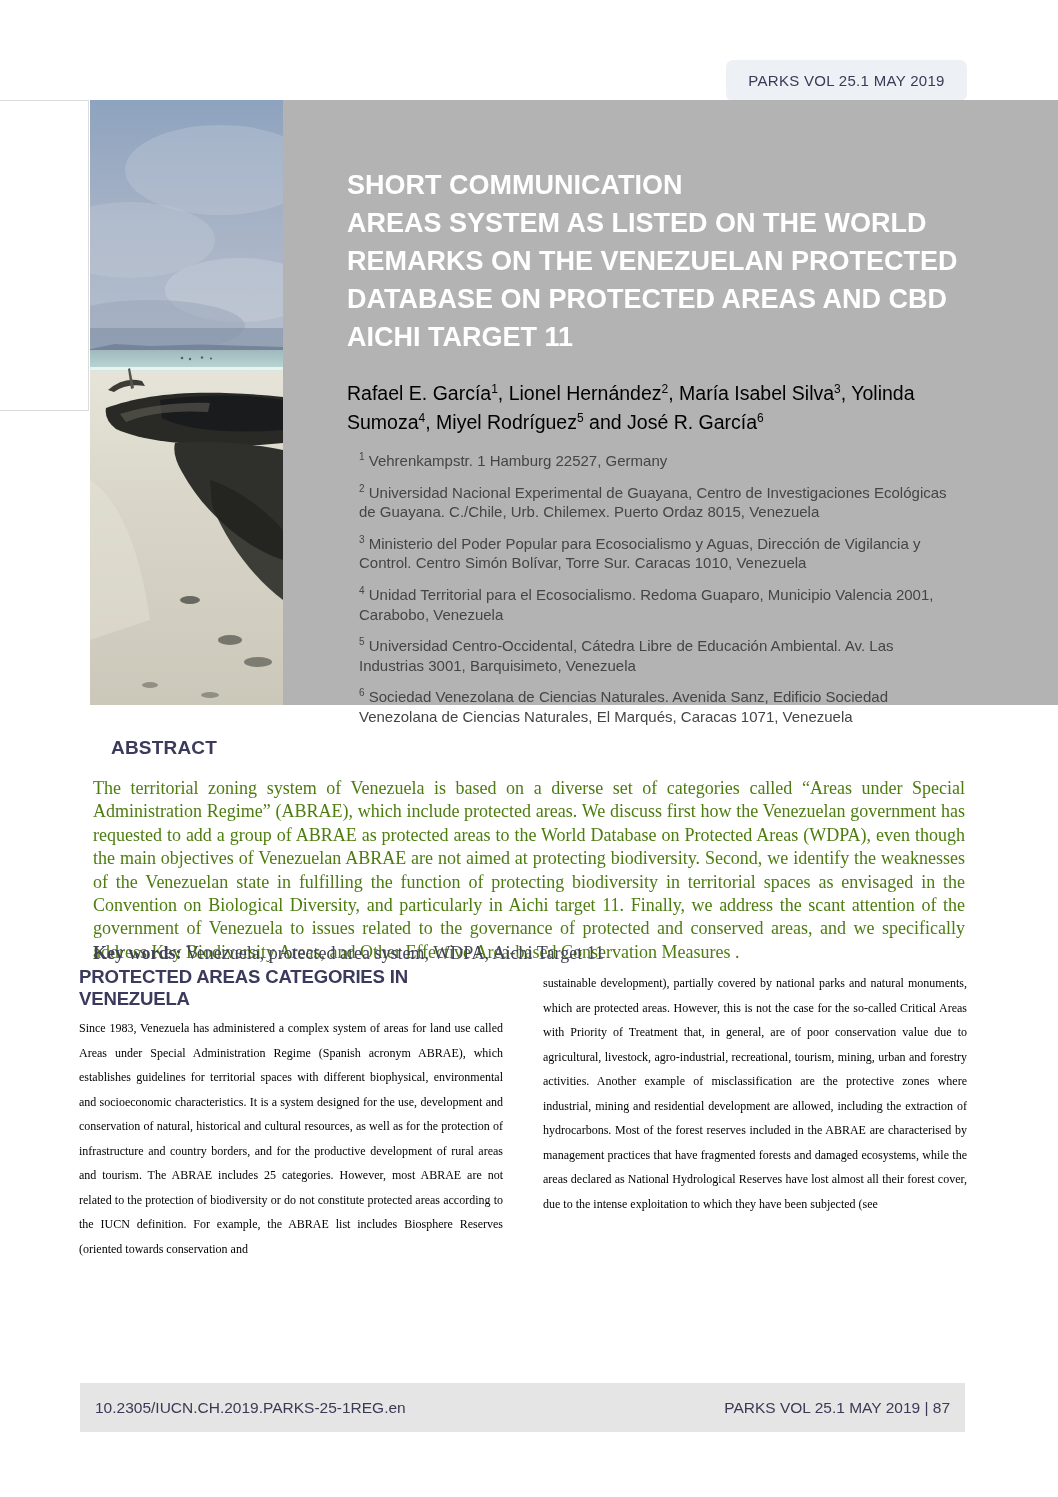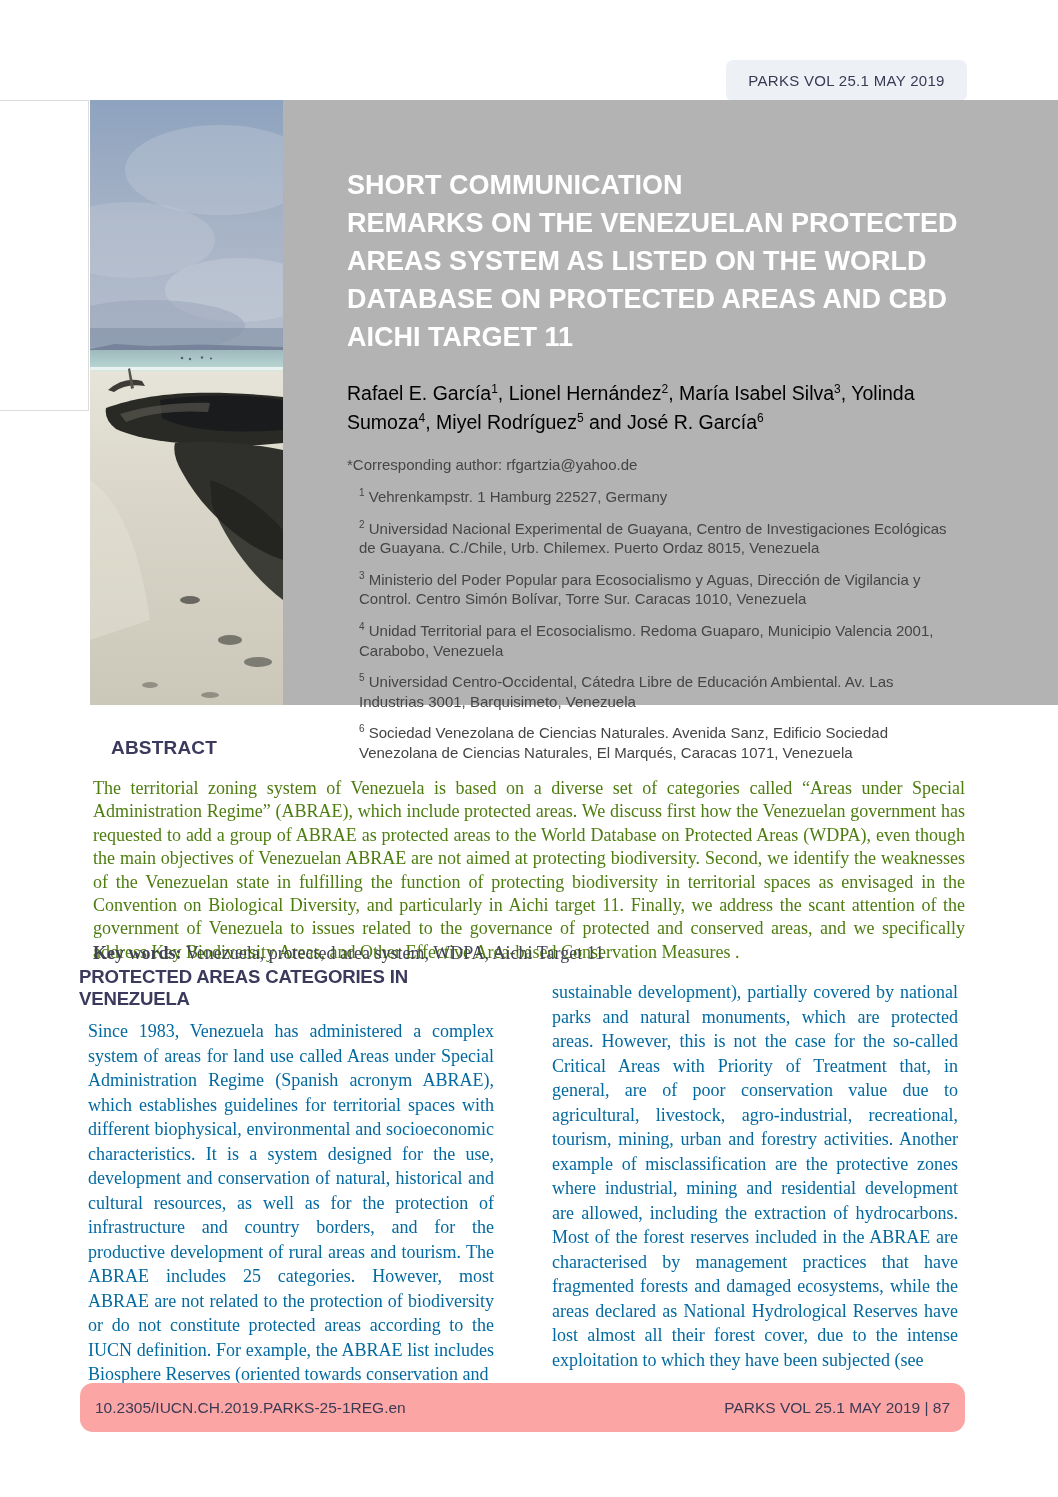--- a/index.html
+++ b/index.html
@@ -38,27 +38,27 @@
 
   .keywords{position:absolute;left:93px;top:925px;width:872px;
         font-family:"Liberation Serif",serif;font-size:18px;color:#434257;}
   .keywords strong{font-weight:700;text-align:center;}
 
   
   .body-col{position:absolute;width:424px;}
   .body-col1{left:79px;top:966px;}
   .body-col2{left:543px;top:971px;}
   .body-col h2{margin:0 0 6px 0;font-size:18.6px;font-weight:700;color:#3b3a5c;letter-spacing:-.2px;}
-  .body-col p{margin:9px;font-family:"Liberation Serif",serif;font-size:18px;line-height:24.5px;
-        text-align:justify;color:#0369a1;}
+  .body-col p{margin:0;font-family:"Liberation Serif",serif;font-size:12px;line-height:24.5px;
+        text-align:justify;color:#000000;}
 
   
-  .footer{position:absolute;left:80px;top:1383px;width:885px;height:49px;background:#fca5a5;
+  .footer{position:absolute;left:80px;top:1383px;width:885px;height:49px;background:#e5e5e5;
         box-sizing:border-box;display:flex;align-items:center;justify-content:space-between;
-        padding:0 15px;color:#3a3a55;font-size:15.5px;border-radius:13px;}
+        padding:0 15px;color:#3a3a55;font-size:15.5px;}
 </style>
 </head>
 <body>
 
 <div class="page">
 
   <div class="issue-badge">
     <span>PARKS VOL 25.1 MAY 2019</span>
   </div>
 
@@ -109,27 +109,26 @@
       <ellipse cx="168" cy="562" rx="14" ry="5" fill="#3b3c36" opacity="0.55"></ellipse>
       <ellipse cx="60" cy="585" rx="8" ry="3" fill="#55564d" opacity="0.5"></ellipse>
       <ellipse cx="120" cy="595" rx="9" ry="3" fill="#55564d" opacity="0.5"></ellipse>
     </svg>
   </div>
 
   <div class="gray-block">
     <div class="header-content">
       <div class="article-title">
         <div>SHORT COMMUNICATION</div>
+        <div>AREAS SYSTEM AS LISTED ON THE WORLD</div>
         <div>REMARKS ON THE VENEZUELAN PROTECTED</div>
-        <div>AREAS SYSTEM AS LISTED ON THE WORLD</div>
         <div>DATABASE ON PROTECTED AREAS AND CBD</div>
         <div>AICHI TARGET 11</div>
       </div>
       <p class="authors"><span>Rafael E. García</span><sup>1</sup><span>, </span><span>Lionel Hernández</span><sup>2</sup><span>, </span><span>María Isabel Silva</span><sup>3</sup><span>, </span><span>Yolinda Sumoza</span><sup>4</sup><span>, </span><span>Miyel Rodríguez</span><sup>5</sup><span> and </span><span>José R. García</span><sup>6</sup></p>
-      <p class="corresponding">*Corresponding author: rfgartzia@yahoo.de</p>
       <div class="affiliations">
         <p class="aff"><sup>1</sup> <span>Vehrenkampstr. 1 Hamburg 22527, Germany</span></p>
         <p class="aff"><sup>2</sup> <span>Universidad Nacional Experimental de Guayana, Centro de Investigaciones Ecológicas de Guayana. C./Chile, Urb. Chilemex. Puerto Ordaz 8015, Venezuela</span></p>
         <p class="aff"><sup>3</sup> <span>Ministerio del Poder Popular para Ecosocialismo y Aguas, Dirección de Vigilancia y Control. Centro Simón Bolívar, Torre Sur. Caracas 1010, Venezuela</span></p>
         <p class="aff"><sup>4</sup> <span>Unidad Territorial para el Ecosocialismo. Redoma Guaparo, Municipio Valencia 2001, Carabobo, Venezuela</span></p>
         <p class="aff"><sup>5</sup> <span>Universidad Centro-Occidental, Cátedra Libre de Educación Ambiental. Av. Las Industrias 3001, Barquisimeto, Venezuela</span></p>
         <p class="aff"><sup>6</sup> <span>Sociedad Venezolana de Ciencias Naturales. Avenida Sanz, Edificio Sociedad Venezolana de Ciencias Naturales, El Marqués, Caracas 1071, Venezuela</span></p>
       </div>
     </div>
   </div>

